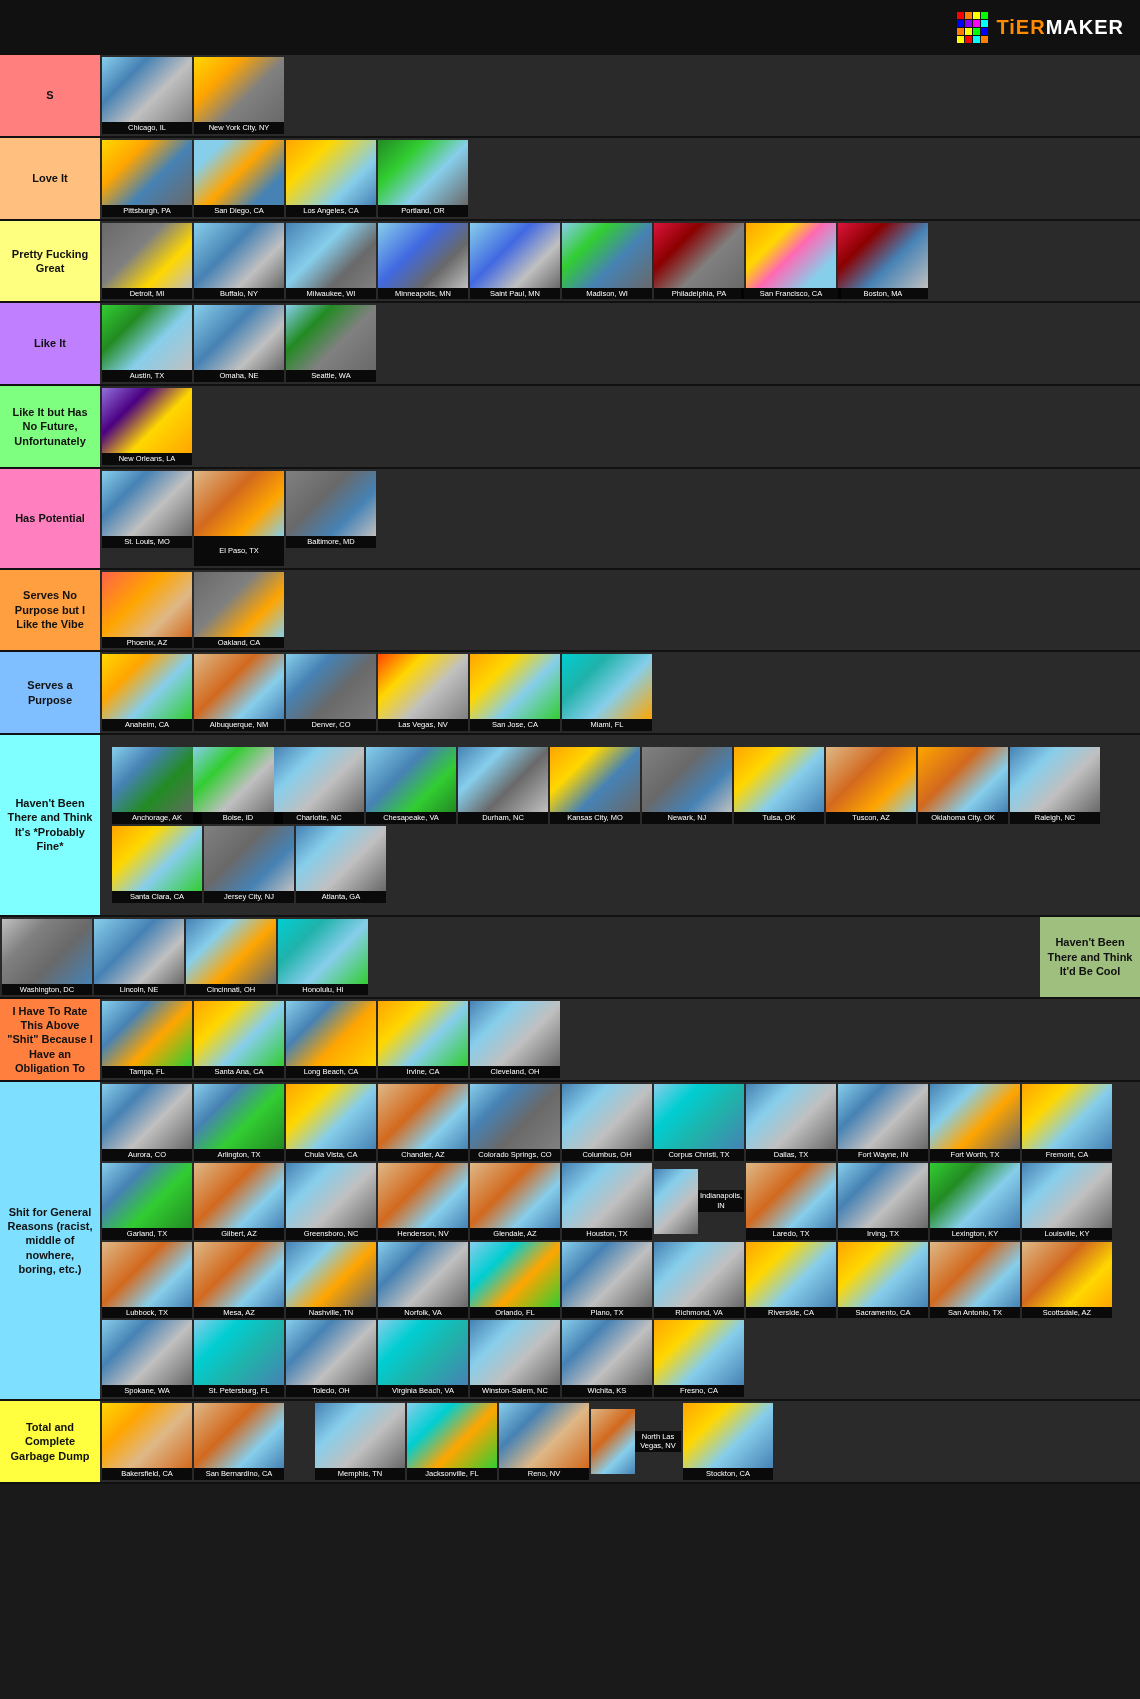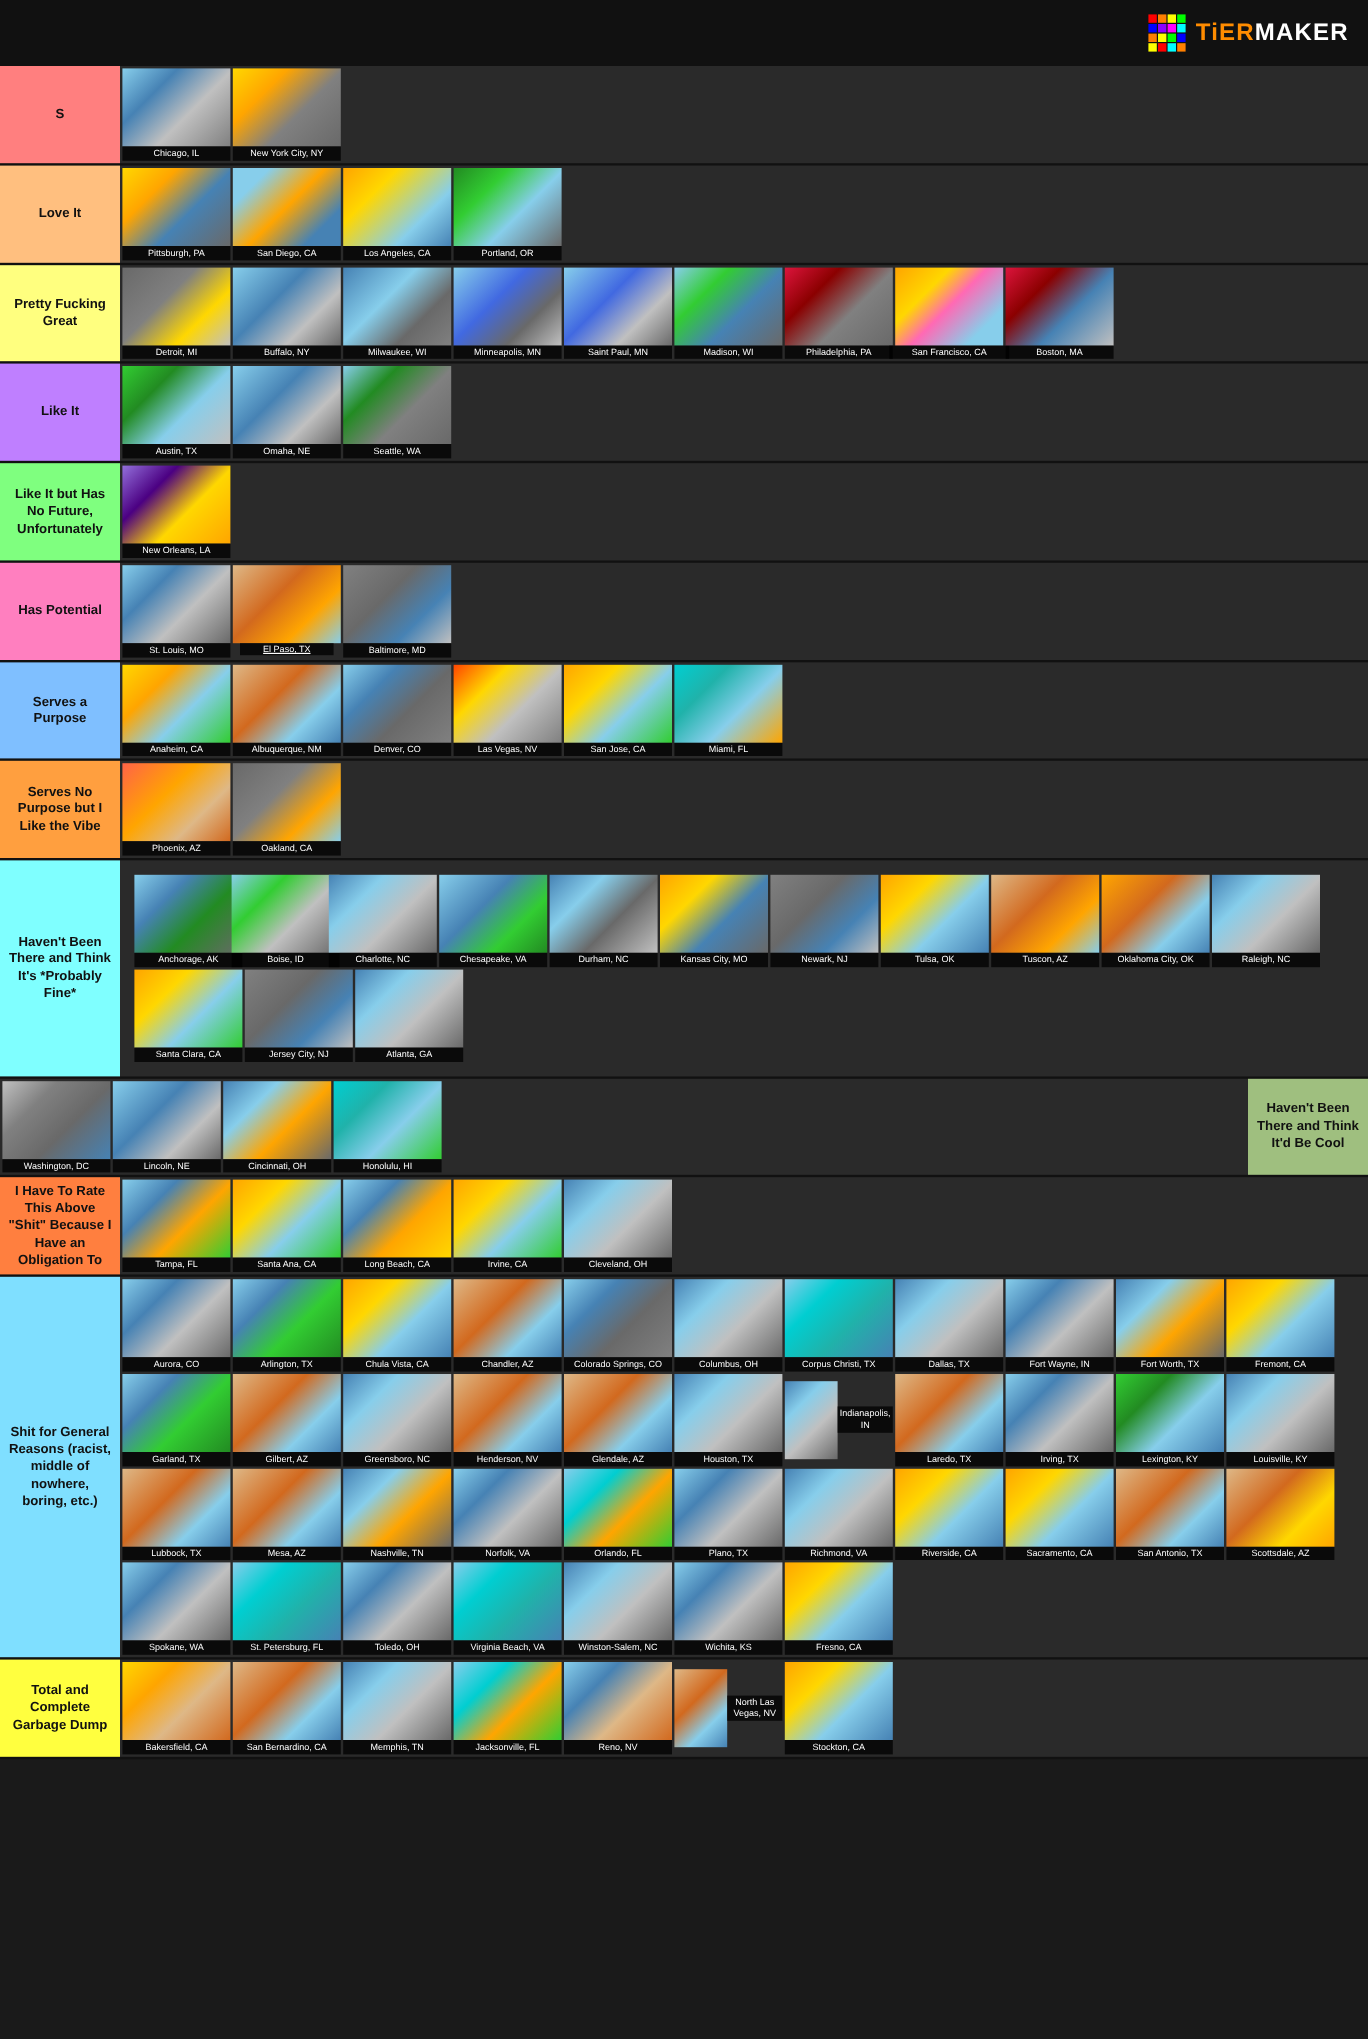--- a/index.html
+++ b/index.html
@@ -250,29 +250,42 @@
       </div>
       <div style="display: flex; width: 1140px; border-bottom: 2px solid rgb(17, 17, 17); min-height: 70px;">
         <div style="width: 100px; min-width: 100px; background: rgb(255, 127, 191); display: flex; align-items: center; justify-content: center; text-align: center; font-weight: bold; font-size: 11px; color: rgb(17, 17, 17); padding: 4px 6px; line-height: 1.3; word-break: break-word;">Has Potential</div>
         <div style="flex: 1 1 0%; display: flex; flex-wrap: wrap; background: rgb(42, 42, 42); padding: 2px; gap: 2px; align-content: flex-start;">
           <div style="display: flex; flex-direction: column; align-items: center; width: 90px;">
             <div class="img-stlouis" style="width: 90px; height: 65px; display: flex; align-items: center; justify-content: center; font-size: 8px; color: rgba(255, 255, 255, 0.5); text-align: center;"></div>
             <div style="font-size: 7.5px; color: white; text-align: center; padding: 1px 2px; background: rgba(0, 0, 0, 0.75); width: 90px; line-height: 1.3;">St. Louis, MO</div>
           </div>
           <div style="display: flex; flex-direction: column; align-items: center; width: 90px;">
             <div class="img-elpaso" style="width: 90px; height: 65px; display: flex; align-items: center; justify-content: center; font-size: 8px; color: rgba(255, 255, 255, 0.5); text-align: center;"></div>
-            <div style="font-size: 7.5px; color: white; text-align: center; padding: 0 2px; background: rgba(0, 0, 0, 0.75); width: 78px; line-height: 1.3; text-decoration: underline;">El Paso, TX</div>
+            <div style="font-size: 7.5px; color: white; text-align: center; padding: 10px 2px; background: rgba(0, 0, 0, 0.75); width: 90px; line-height: 1.3;">El Paso, TX</div>
           </div>
           <div style="display: flex; flex-direction: column; align-items: center; width: 90px;">
             <div class="img-baltimore" style="width: 90px; height: 65px; display: flex; align-items: center; justify-content: center; font-size: 8px; color: rgba(255, 255, 255, 0.5); text-align: center;"></div>
             <div style="font-size: 7.5px; color: white; text-align: center; padding: 1px 2px; background: rgba(0, 0, 0, 0.75); width: 90px; line-height: 1.3;">Baltimore, MD</div>
           </div>
         </div>
       </div>
       <div style="display: flex; width: 1140px; border-bottom: 2px solid rgb(17, 17, 17); min-height: 70px;">
+        <div style="width: 100px; min-width: 100px; background: rgb(255, 159, 63); display: flex; align-items: center; justify-content: center; text-align: center; font-weight: bold; font-size: 11px; color: rgb(17, 17, 17); padding: 4px 6px; line-height: 1.3; word-break: break-word;">Serves No Purpose but I Like the Vibe</div>
+        <div style="flex: 1 1 0%; display: flex; flex-wrap: wrap; background: rgb(42, 42, 42); padding: 2px; gap: 2px; align-content: flex-start;">
+          <div style="display: flex; flex-direction: column; align-items: center; width: 90px;">
+            <div class="img-phoenix" style="width: 90px; height: 65px; display: flex; align-items: center; justify-content: center; font-size: 8px; color: rgba(255, 255, 255, 0.5); text-align: center;"></div>
+            <div style="font-size: 7.5px; color: white; text-align: center; padding: 1px 2px; background: rgba(0, 0, 0, 0.75); width: 90px; line-height: 1.3;">Phoenix, AZ</div>
+          </div>
+          <div style="display: flex; flex-direction: column; align-items: center; width: 90px;">
+            <div class="img-oakland" style="width: 90px; height: 65px; display: flex; align-items: center; justify-content: center; font-size: 8px; color: rgba(255, 255, 255, 0.5); text-align: center;"></div>
+            <div style="font-size: 7.5px; color: white; text-align: center; padding: 1px 2px; background: rgba(0, 0, 0, 0.75); width: 90px; line-height: 1.3;">Oakland, CA</div>
+          </div>
+        </div>
+      </div>
+      <div style="display: flex; width: 1140px; border-bottom: 2px solid rgb(17, 17, 17); min-height: 70px;">
         <div style="width: 100px; min-width: 100px; background: rgb(127, 191, 255); display: flex; align-items: center; justify-content: center; text-align: center; font-weight: bold; font-size: 11px; color: rgb(17, 17, 17); padding: 4px 6px; line-height: 1.3; word-break: break-word;">Serves a Purpose</div>
         <div style="flex: 1 1 0%; display: flex; flex-wrap: wrap; background: rgb(42, 42, 42); padding: 2px; gap: 2px; align-content: flex-start;">
           <div style="display: flex; flex-direction: column; align-items: center; width: 90px;">
             <div class="img-anaheim" style="width: 90px; height: 65px; display: flex; align-items: center; justify-content: center; font-size: 8px; color: rgba(255, 255, 255, 0.5); text-align: center;"></div>
             <div style="font-size: 7.5px; color: white; text-align: center; padding: 1px 2px; background: rgba(0, 0, 0, 0.75); width: 90px; line-height: 1.3;">Anaheim, CA</div>
           </div>
           <div style="display: flex; flex-direction: column; align-items: center; width: 90px;">
             <div class="img-albuquerque" style="width: 90px; height: 65px; display: flex; align-items: center; justify-content: center; font-size: 8px; color: rgba(255, 255, 255, 0.5); text-align: center;"></div>
             <div style="font-size: 7.5px; color: white; text-align: center; padding: 1px 2px; background: rgba(0, 0, 0, 0.75); width: 90px; line-height: 1.3;">Albuquerque, NM</div>
           </div>
@@ -284,33 +297,20 @@
             <div class="img-lasvegas" style="width: 90px; height: 65px; display: flex; align-items: center; justify-content: center; font-size: 8px; color: rgba(255, 255, 255, 0.5); text-align: center;"></div>
             <div style="font-size: 7.5px; color: white; text-align: center; padding: 1px 2px; background: rgba(0, 0, 0, 0.75); width: 90px; line-height: 1.3;">Las Vegas, NV</div>
           </div>
           <div style="display: flex; flex-direction: column; align-items: center; width: 90px;">
             <div class="img-sanjose" style="width: 90px; height: 65px; display: flex; align-items: center; justify-content: center; font-size: 8px; color: rgba(255, 255, 255, 0.5); text-align: center;"></div>
             <div style="font-size: 7.5px; color: white; text-align: center; padding: 1px 2px; background: rgba(0, 0, 0, 0.75); width: 90px; line-height: 1.3;">San Jose, CA</div>
           </div>
           <div style="display: flex; flex-direction: column; align-items: center; width: 90px;">
             <div class="img-miami" style="width: 90px; height: 65px; display: flex; align-items: center; justify-content: center; font-size: 8px; color: rgba(255, 255, 255, 0.5); text-align: center;"></div>
             <div style="font-size: 7.5px; color: white; text-align: center; padding: 1px 2px; background: rgba(0, 0, 0, 0.75); width: 90px; line-height: 1.3;">Miami, FL</div>
-          </div>
-        </div>
-      </div>
-      <div style="display: flex; width: 1140px; border-bottom: 2px solid rgb(17, 17, 17); min-height: 70px;">
-        <div style="width: 100px; min-width: 100px; background: rgb(255, 159, 63); display: flex; align-items: center; justify-content: center; text-align: center; font-weight: bold; font-size: 11px; color: rgb(17, 17, 17); padding: 4px 6px; line-height: 1.3; word-break: break-word;">Serves No Purpose but I Like the Vibe</div>
-        <div style="flex: 1 1 0%; display: flex; flex-wrap: wrap; background: rgb(42, 42, 42); padding: 2px; gap: 2px; align-content: flex-start;">
-          <div style="display: flex; flex-direction: column; align-items: center; width: 90px;">
-            <div class="img-phoenix" style="width: 90px; height: 65px; display: flex; align-items: center; justify-content: center; font-size: 8px; color: rgba(255, 255, 255, 0.5); text-align: center;"></div>
-            <div style="font-size: 7.5px; color: white; text-align: center; padding: 1px 2px; background: rgba(0, 0, 0, 0.75); width: 90px; line-height: 1.3;">Phoenix, AZ</div>
-          </div>
-          <div style="display: flex; flex-direction: column; align-items: center; width: 90px;">
-            <div class="img-oakland" style="width: 90px; height: 65px; display: flex; align-items: center; justify-content: center; font-size: 8px; color: rgba(255, 255, 255, 0.5); text-align: center;"></div>
-            <div style="font-size: 7.5px; color: white; text-align: center; padding: 1px 2px; background: rgba(0, 0, 0, 0.75); width: 90px; line-height: 1.3;">Oakland, CA</div>
           </div>
         </div>
       </div>
       <div style="display: flex; width: 1140px; border-bottom: 2px solid rgb(17, 17, 17); min-height: 70px;">
         <div style="width: 100px; min-width: 100px; background: rgb(127, 255, 255); display: flex; align-items: center; justify-content: center; text-align: center; font-weight: bold; font-size: 11px; color: rgb(17, 17, 17); padding: 4px 6px; line-height: 1.3; word-break: break-word;">Haven't Been There and Think It's *Probably Fine*</div>
         <div style="flex: 1 1 0%; display: flex; flex-wrap: wrap; background: rgb(42, 42, 42); padding: 12px; gap: 2px; align-content: flex-start;">
           <div style="display: flex; flex-direction: column; align-items: center; width: 90px;">
             <div class="img-anchorage" style="width: 90px; height: 65px; display: flex; align-items: center; justify-content: center; font-size: 8px; color: rgba(255, 255, 255, 0.5); text-align: center;"></div>
             <div style="font-size: 7.5px; color: white; text-align: center; padding: 1px 2px; background: rgba(0, 0, 0, 0.75); width: 90px; line-height: 1.3;">Anchorage, AK</div>
           </div>
@@ -583,21 +583,21 @@
         <div style="width: 100px; min-width: 100px; background: rgb(255, 255, 63); display: flex; align-items: center; justify-content: center; text-align: center; font-weight: bold; font-size: 11px; color: rgb(17, 17, 17); padding: 4px 6px; line-height: 1.3; word-break: break-word;">Total and Complete Garbage Dump</div>
         <div style="flex: 1 1 0%; display: flex; flex-wrap: wrap; background: rgb(42, 42, 42); padding: 2px; gap: 2px; align-content: flex-start;">
           <div style="display: flex; flex-direction: column; align-items: center; width: 90px;">
             <div class="img-bakersfield" style="width: 90px; height: 65px; display: flex; align-items: center; justify-content: center; font-size: 8px; color: rgba(255, 255, 255, 0.5); text-align: center;"></div>
             <div style="font-size: 7.5px; color: white; text-align: center; padding: 1px 2px; background: rgba(0, 0, 0, 0.75); width: 90px; line-height: 1.3;">Bakersfield, CA</div>
           </div>
           <div style="display: flex; flex-direction: column; align-items: center; width: 90px;">
             <div class="img-sanbernardino" style="width: 90px; height: 65px; display: flex; align-items: center; justify-content: center; font-size: 8px; color: rgba(255, 255, 255, 0.5); text-align: center;"></div>
             <div style="font-size: 7.5px; color: white; text-align: center; padding: 1px 2px; background: rgba(0, 0, 0, 0.75); width: 90px; line-height: 1.3;">San Bernardino, CA</div>
           </div>
-          <div style="display: flex; flex-direction: column; align-items: center; width: 90px;">
+          <div style="display: flex; flex-direction: column; align-items: center; width: 90px; margin-left: 29px;">
             <div class="img-memphis" style="width: 90px; height: 65px; display: flex; align-items: center; justify-content: center; font-size: 8px; color: rgba(255, 255, 255, 0.5); text-align: center;"></div>
             <div style="font-size: 7.5px; color: white; text-align: center; padding: 1px 2px; background: rgba(0, 0, 0, 0.75); width: 90px; line-height: 1.3;">Memphis, TN</div>
           </div>
           <div style="display: flex; flex-direction: column; align-items: center; width: 90px;">
             <div class="img-jacksonville" style="width: 90px; height: 65px; display: flex; align-items: center; justify-content: center; font-size: 8px; color: rgba(255, 255, 255, 0.5); text-align: center;"></div>
             <div style="font-size: 7.5px; color: white; text-align: center; padding: 1px 2px; background: rgba(0, 0, 0, 0.75); width: 90px; line-height: 1.3;">Jacksonville, FL</div>
           </div>
           <div style="display: flex; flex-direction: column; align-items: center; width: 90px;">
             <div class="img-reno" style="width: 90px; height: 65px; display: flex; align-items: center; justify-content: center; font-size: 8px; color: rgba(255, 255, 255, 0.5); text-align: center;"></div>
             <div style="font-size: 7.5px; color: white; text-align: center; padding: 1px 2px; background: rgba(0, 0, 0, 0.75); width: 90px; line-height: 1.3;">Reno, NV</div>

